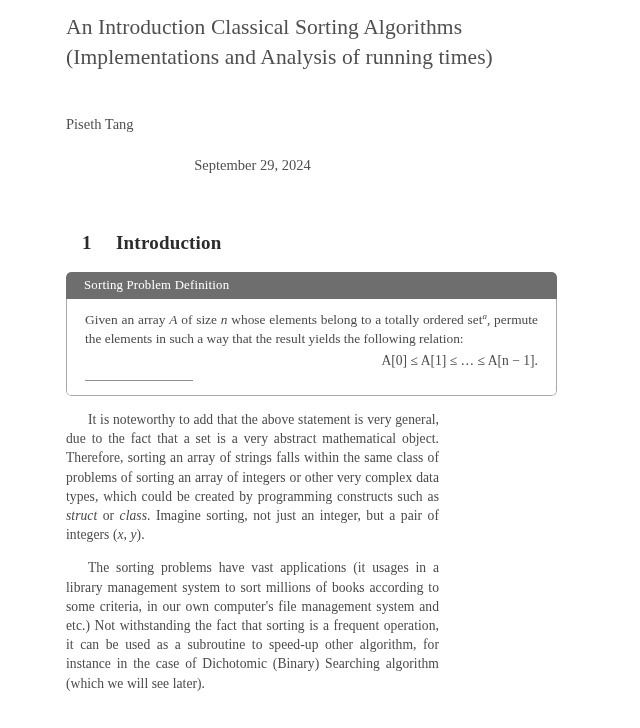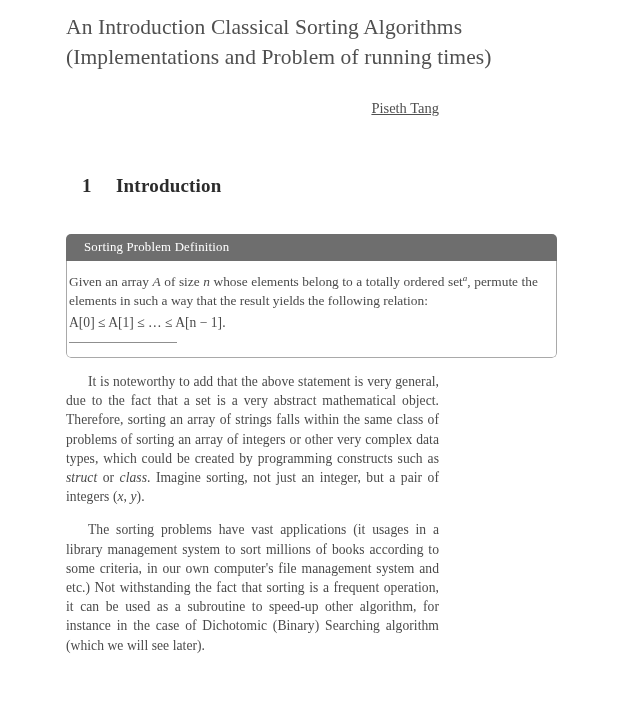--- a/index.html
+++ b/index.html
@@ -31,25 +31,24 @@
     text-align: center;
     font-size: 21.5px;
     line-height: 30px;
     font-weight: normal;
     letter-spacing: 0.1px;
     color: #4f4f4f;
     white-space: nowrap;
   }
   .title .line2 { display: block; }
   .author {
-    text-align: right;
+    text-align: left;
     font-size: 14.5px;
-    margin-top: 28px;
+    margin-top: 44px;
     color: #4f4f4f;
-    text-decoration: underline;
   }
   .date {
     text-align: center;
     font-size: 14.5px;
     margin-top: 24px;
     color: #4f4f4f;
   }
 
   
   .section-head {
@@ -99,38 +98,37 @@
     overflow: hidden;
     box-shadow: 0 0 0 0 transparent;
   }
   .defbox-header {
     background: #6e6e6e;
     color: #ffffff;
     font-size: 12.8px;
     padding: 6px 0 6px 18px;
     border-radius: 5px 5px 0 0;
     letter-spacing: 0.2px;
-    margin-top: 19px;
   }
   .defbox-body {
     border: 1px solid #a9a9a9;
     border-top: none;
     border-radius: 0 0 5px 5px;
     background: #ffffff;
-    padding: 11px 18px 9px 2px;
+    padding: 11px 18px 9px 18px;
   }
   .defbox-body p {
     margin: 0;
     font-size: 13.4px;
     line-height: 19px;
     text-align: justify;
     color: #4a4a4a;
   }
   .defbox-eq {
-    text-align: left;
+    text-align: right;
     font-size: 13.6px;
     margin-top: 5px;
     color: #4a4a4a;
   }
   .fnrule {
     width: 108px;
     height: 1px;
     background: #8f8f8f;
     margin: 11px 0 5px 0;
   }
@@ -142,25 +140,26 @@
     text-indent: 14px;
   }
 </style>
 </head>
 <body>
 
 <div class="page">
 
   <h1 class="title">
     <span>An Introduction Classical Sorting Algorithms</span>
-    <span class="line2">(Implementations and Problem of running times)</span>
+    <span class="line2">(Implementations and Analysis of running times)</span>
   </h1>
 
   <div class="author">Piseth Tang</div>
 
+  <div class="date">September 29, 2024</div>
 
   <h2 class="section-head">
     <span class="secnum">1</span><span>Introduction</span>
   </h2>
 
 
   <div class="defbox">
     <div class="defbox-header">Sorting Problem Definition</div>
     <div class="defbox-body">
       <p><span>Given an array </span><span class="mathit">A</span><span> of size </span><span class="mathit">n</span><span> whose elements belong to a totally ordered set</span><sup class="fn">a</sup><span>, permute the elements in such a way that the result yields the following relation:</span></p>

